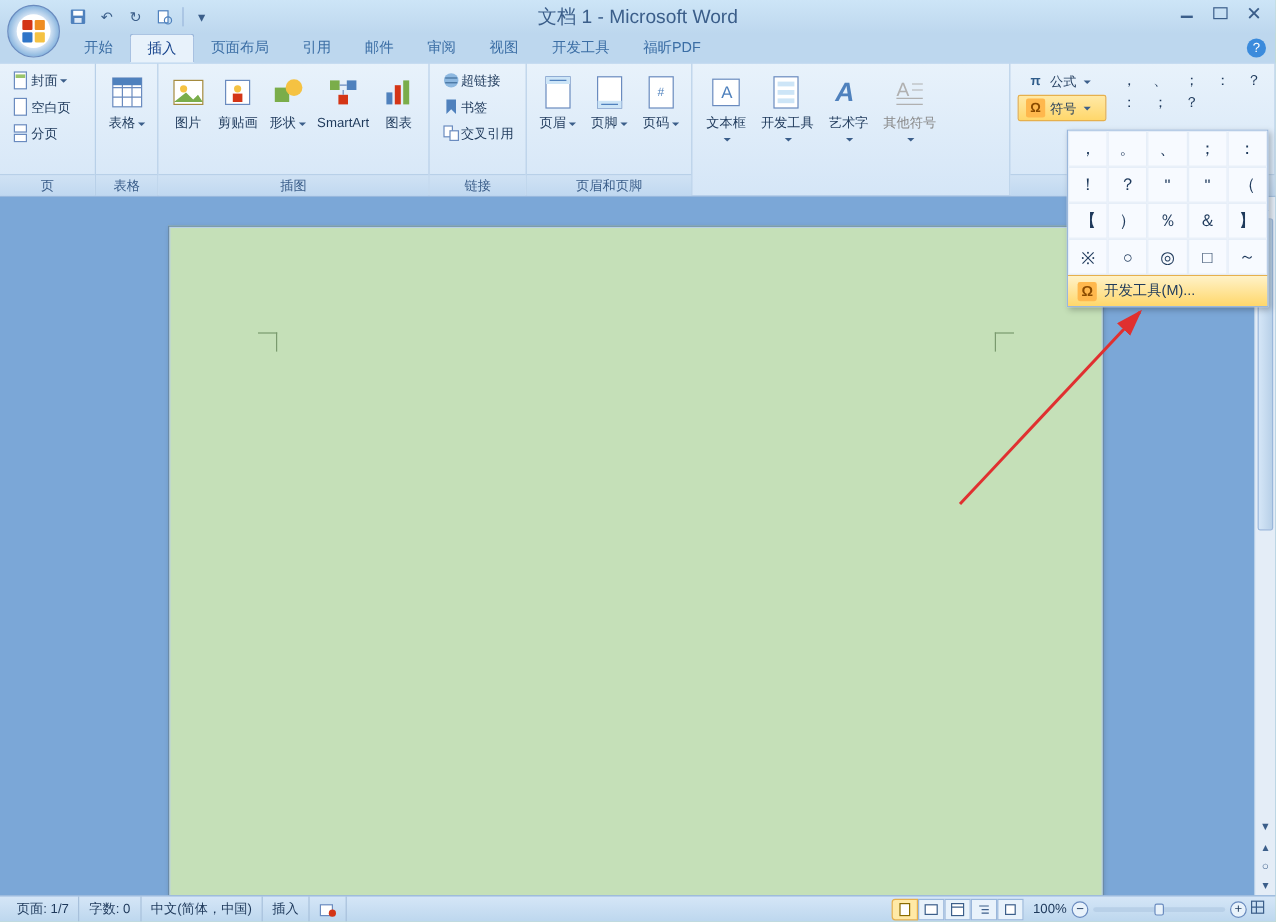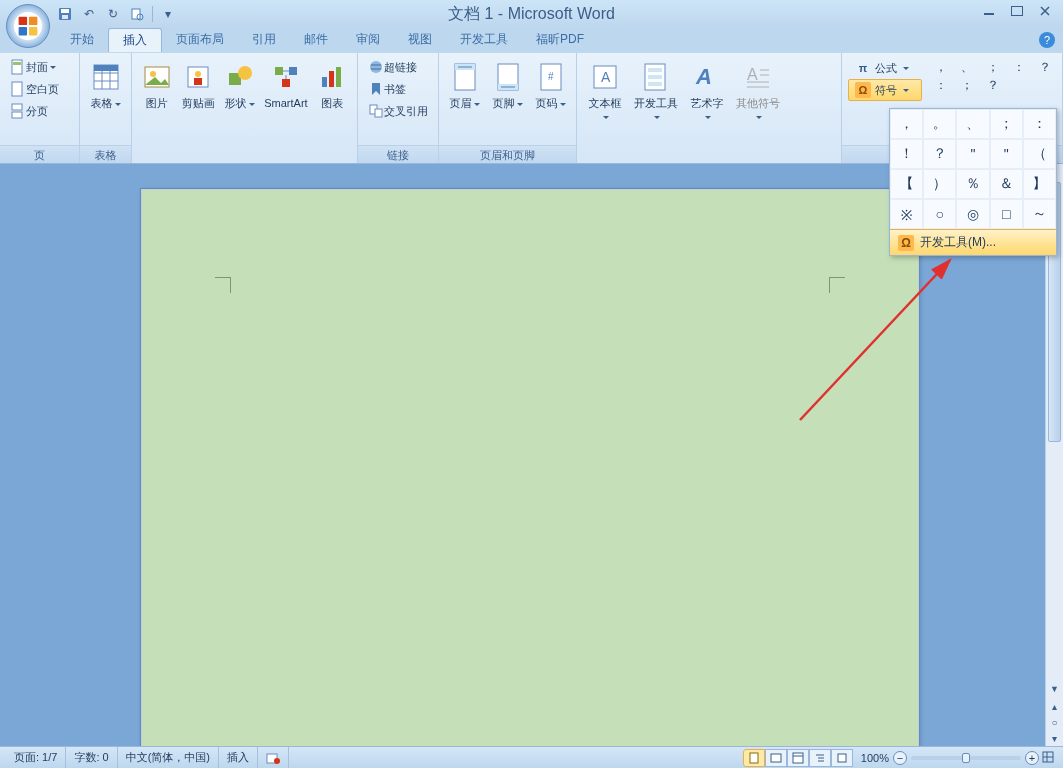--- a/index.html
+++ b/index.html
@@ -241,20 +241,21 @@
           <div class="icon-box">
             <svg width="28" height="28">
               <rect x="4" y="14" width="5" height="10" fill="#4f81bd"></rect>
               <rect x="11" y="8" width="5" height="16" fill="#d43516"></rect>
               <rect x="18" y="4" width="5" height="20" fill="#7aad4a"></rect>
             </svg>
           </div>
           <div class="lbl">图表</div>
         </div>
     </div>
+    <div class="group-label">插图</div>
   </div>
 
   <div class="group" style="width:82px">
     <div class="group-body">
       <div class="btn-small-col">
         <div class="btn-small">
             <span class="ic">
               <svg width="16" height="16">
                 <circle cx="8" cy="8" r="6" fill="#8db8e0"></circle>
                 <path d="M3 6 H13 M3 10 H13" stroke="#2f5c8a" stroke-width="0.8"></path>

